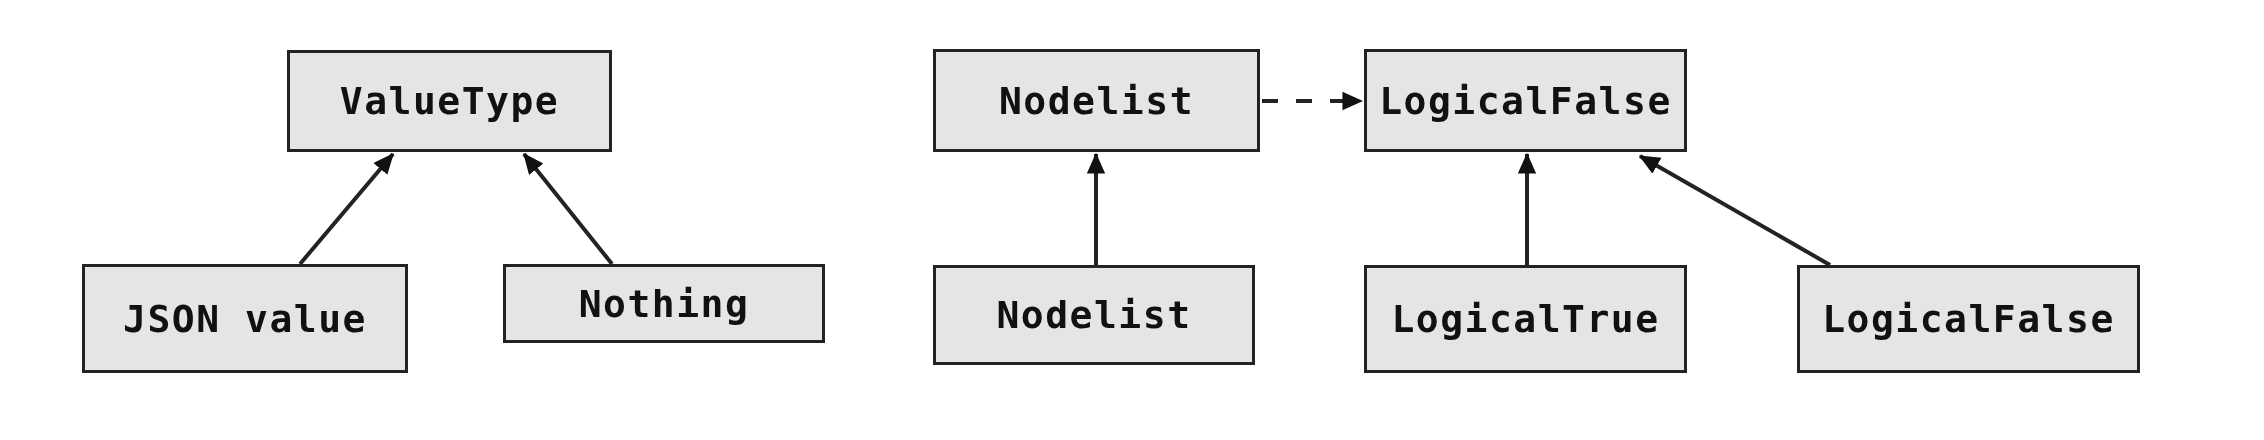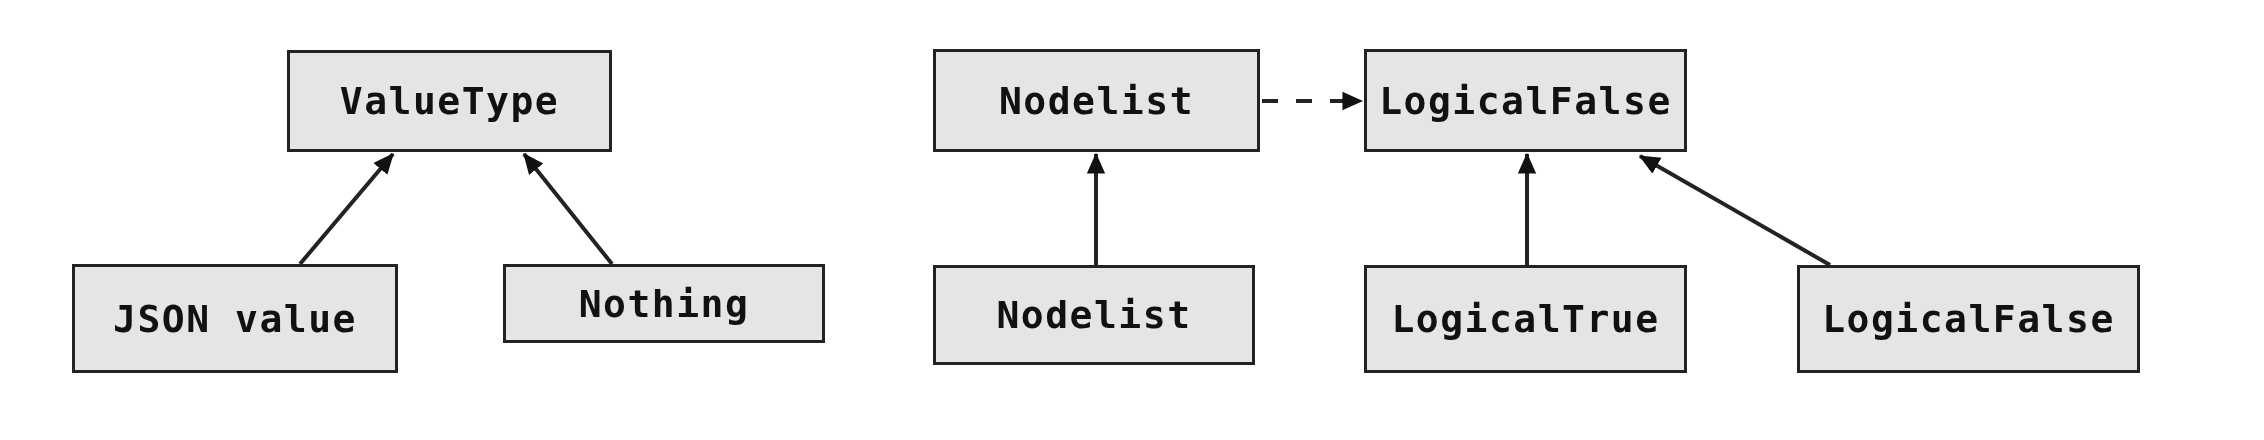--- a/index.html
+++ b/index.html
@@ -61,21 +61,21 @@
         <line x1="1262" y1="101" x2="1362" y2="101" stroke="#232323" stroke-width="4" stroke-dasharray="16 18" marker-end="url(#arrowFilled)"></line>
         <line x1="1096" y1="265" x2="1096" y2="154" stroke="#232323" stroke-width="4" marker-end="url(#arrowFilled)"></line>
         <line x1="1527" y1="265" x2="1527" y2="154" stroke="#232323" stroke-width="4" marker-end="url(#arrowFilled)"></line>
         <line x1="1830" y1="265" x2="1640" y2="156" stroke="#232323" stroke-width="4" marker-end="url(#arrowFilled)"></line>
       </g>
   </svg>
 
   <div class="node" style="left: 287px; top: 50px; width: 325px; height: 102px; border-color: rgb(35, 35, 35);">
     <span class="node-label">ValueType</span>
   </div>
-  <div class="node" style="left: 72px; top: 264px; width: 326px; height: 109px; border-color: rgb(35, 35, 35);">
+  <div class="node" style="left: 82px; top: 264px; width: 326px; height: 109px; border-color: rgb(35, 35, 35);">
     <span class="node-label">JSON value</span>
   </div>
   <div class="node" style="left: 503px; top: 264px; width: 322px; height: 79px; border-color: rgb(35, 35, 35);">
     <span class="node-label">Nothing</span>
   </div>
   <div class="node" style="left: 933px; top: 49px; width: 327px; height: 103px; border-color: rgb(35, 35, 35);">
     <span class="node-label">Nodelist</span>
   </div>
   <div class="node" style="left: 1364px; top: 49px; width: 323px; height: 103px; border-color: rgb(35, 35, 35);">
     <span class="node-label">LogicalFalse</span>

